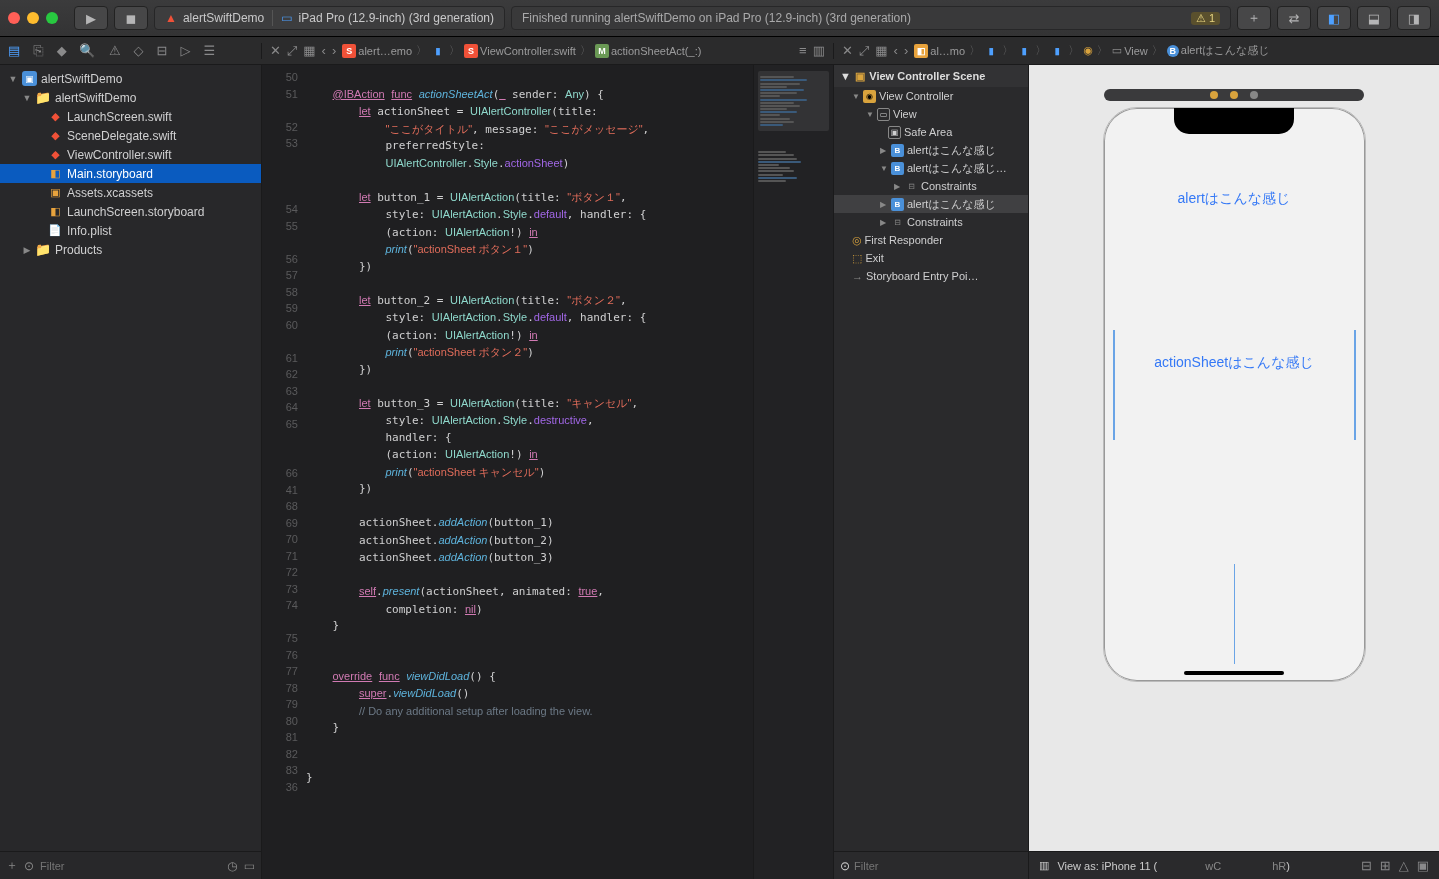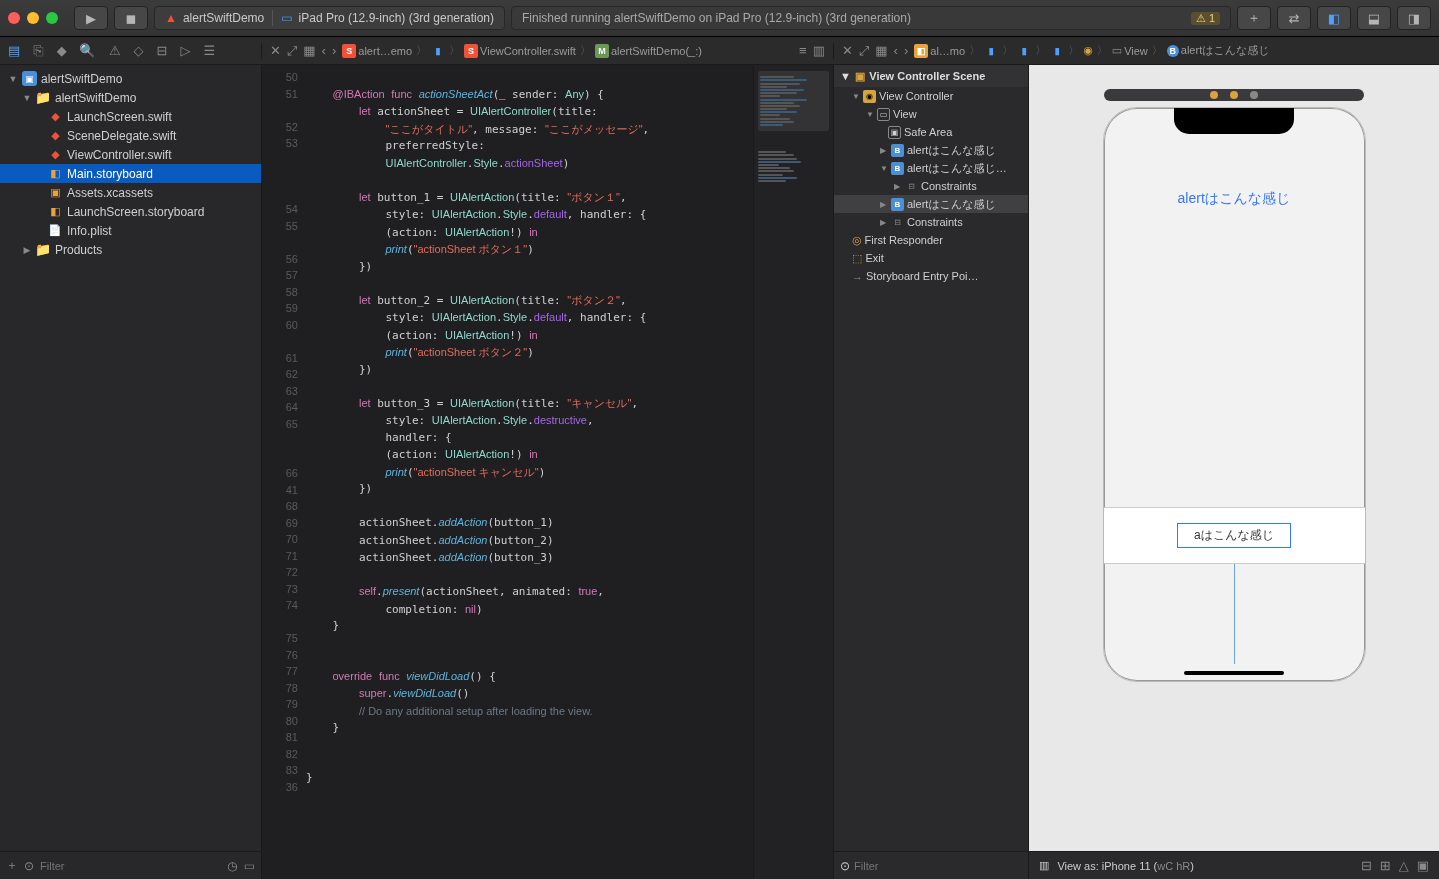--- a/index.html
+++ b/index.html
@@ -46,21 +46,21 @@
 .ticon.sb{ color:#e8a33d; font-size:11px;}
 .ticon.xc{ color:#e8a33d; font-size:11px;}
 .ticon.plist{ color:#ccc; font-size:11px;}
 .navfoot{ height:28px; border-top:1px solid #1a1a1b; display:flex; align-items:center; padding:0 6px; gap:6px; color:#888;}
 .navfoot input{ flex:1; background:transparent; border:none; color:#888; font-size:11px; outline:none;}
 
 
 .ed { flex:1; display:flex; background:#1f1f21; border-right:1px solid #1a1a1b; position:relative; min-width:0;}
 .gutter{ width:44px; background:#1f1f21; padding-top:4px; text-align:right; color:#5a5a5c; font-family:Menlo,monospace; font-size:11px; line-height:16.5px; padding-right:8px;}
 .code{ flex:1; padding-top:4px; font-family:Menlo,Consolas,monospace; font-size:11px; line-height:16.5px; color:#d0d0d1; white-space:pre; overflow:hidden;}
-.code .k{ color:#d17ab3;} .code .fn{ color:#5eb4dd;font-style:italic;} .code .s{ color:#e06c5a;} .code .t{ color:#8fd9cc;} .code .c{ color:#6c7986;} .code .p{ color:#a167e6;}
+.code .k{ color:#d17ab3;text-decoration:underline;} .code .fn{ color:#5eb4dd;font-style:italic;} .code .s{ color:#e06c5a;} .code .t{ color:#8fd9cc;} .code .c{ color:#6c7986;} .code .p{ color:#a167e6;}
 .minimap{ width:80px; background:#222224; border-left:1px solid #1a1a1b; padding:6px 4px; }
 .mline{ height:2px; margin:1.2px 0; border-radius:1px; background:#555;}
 .mline.b{ background:#3a5a7a;}
 
 .hl{ position:absolute; left:44px; right:80px; background:#38383b; z-index:-1;}
 
 
 .right{ width:605px; display:flex; background:#2a2a2c;}
 .outline{ width:195px; background:#2a2a2c; border-right:1px solid #1a1a1b; display:flex; flex-direction:column;}
 .ohead{ height:22px; background:#323234; display:flex; align-items:center; padding:0 6px; font-size:11px; font-weight:600; color:#ddd; gap:4px;}
@@ -82,21 +82,21 @@
 .notch{ position:absolute; top:0; left:50%; transform:translateX(-50%); width:120px; height:26px; background:#000; border-radius:0 0 15px 15px;}
 .homebar{ position:absolute; bottom:6px; left:50%; transform:translateX(-50%); width:100px; height:4px; background:#000; border-radius:3px;}
 .btn1{ position:absolute; top:82px; left:50%; transform:translateX(-50%); color:#3478f6; font-size:14px;}
 .btnbox{ position:absolute; top:222px; left:9px; right:9px; height:110px; border-left:2px solid #6aa4e6; border-right:2px solid #6aa4e6; padding-top:24px; text-align:center; color:#3478f6; font-size:14px;}
 .selbox{ position:absolute; left:0; right:0; top:399px; height:57px; background:#fff; border-top:1px solid #ccc; border-bottom:1px solid #ccc; display:flex; align-items:center; justify-content:center;}
 .selbtn{ border:1.5px solid #3478f6; padding:3px 16px; font-size:12px; color:#333;}
 .vline{ position:absolute; top:456px; left:50%; width:1px; height:100px; background:#6aa4e6;}
 .topind{ position:absolute; top:-18px; left:50%; transform:translateX(-50%); width:260px; height:12px; background:#3a3a3c; border-radius:6px; display:flex; align-items:center; justify-content:center; gap:12px;}
 .topind span{ width:8px; height:8px; border-radius:50%; background:#d9a33d;}
 .canvasfoot{ height:28px; background:#2a2a2c; border-top:1px solid #1a1a1b; display:flex; align-items:center; padding:0 10px; font-size:11px; color:#ccc; gap:8px;}
-.dim{ color:#888;}
+.dim{ color:#888;margin-left:48px;}
 </style>
 </head>
 <body>
 
 <div class="toolbar">
   <div class="traffic">
     <div class="tl r"></div>
     <div class="tl y"></div>
     <div class="tl g"></div>
   </div>
@@ -143,21 +143,21 @@
     <span class="crumb">
       <span class="ficon swift">S</span>
       <span>alert…emo</span>
         <span class="sep">〉</span>
       <span class="ficon folder">▮</span>
         <span class="sep">〉</span>
       <span class="ficon swift">S</span>
       <span>ViewController.swift</span>
         <span class="sep">〉</span>
       <span class="ficon m">M</span>
-      <span>alertSwiftDemo(_:)</span>
+      <span>actionSheetAct(_:)</span>
     </span>
     <span style="flex:1"></span>
     <span class="jicon">≡</span>
     <span class="jicon">▥</span>
   </div>
   <div class="j3">
     <span class="jicon">✕</span>
     <span class="jicon">⤢</span>
     <span class="jicon">▦</span>
     <span class="jicon">‹</span>
@@ -429,23 +429,21 @@
       <div class="ib">
         <div style="position:relative">
           <div class="topind">
               <span></span>
               <span></span>
               <span style="background:#888"></span>
             </div>
           <div class="phone">
             <div class="notch"></div>
             <div class="btn1">alertはこんな感じ</div>
-            <div class="selbox">
-              <div class="selbtn">aはこんな感じ</div>
-            </div>
+            <div class="btnbox"><span>actionSheetはこんな感じ</span></div>
             <div class="vline"></div>
             <div class="homebar"></div>
           </div>
         </div>
       </div>
       <div class="canvasfoot">
         <span>▥</span>
         <span><span>View as: iPhone 11 (</span><span class="dim">wC</span> <span class="dim">hR</span><span>)</span></span>
         <span style="flex:1"></span>
         <span class="jicon">⊟</span>

